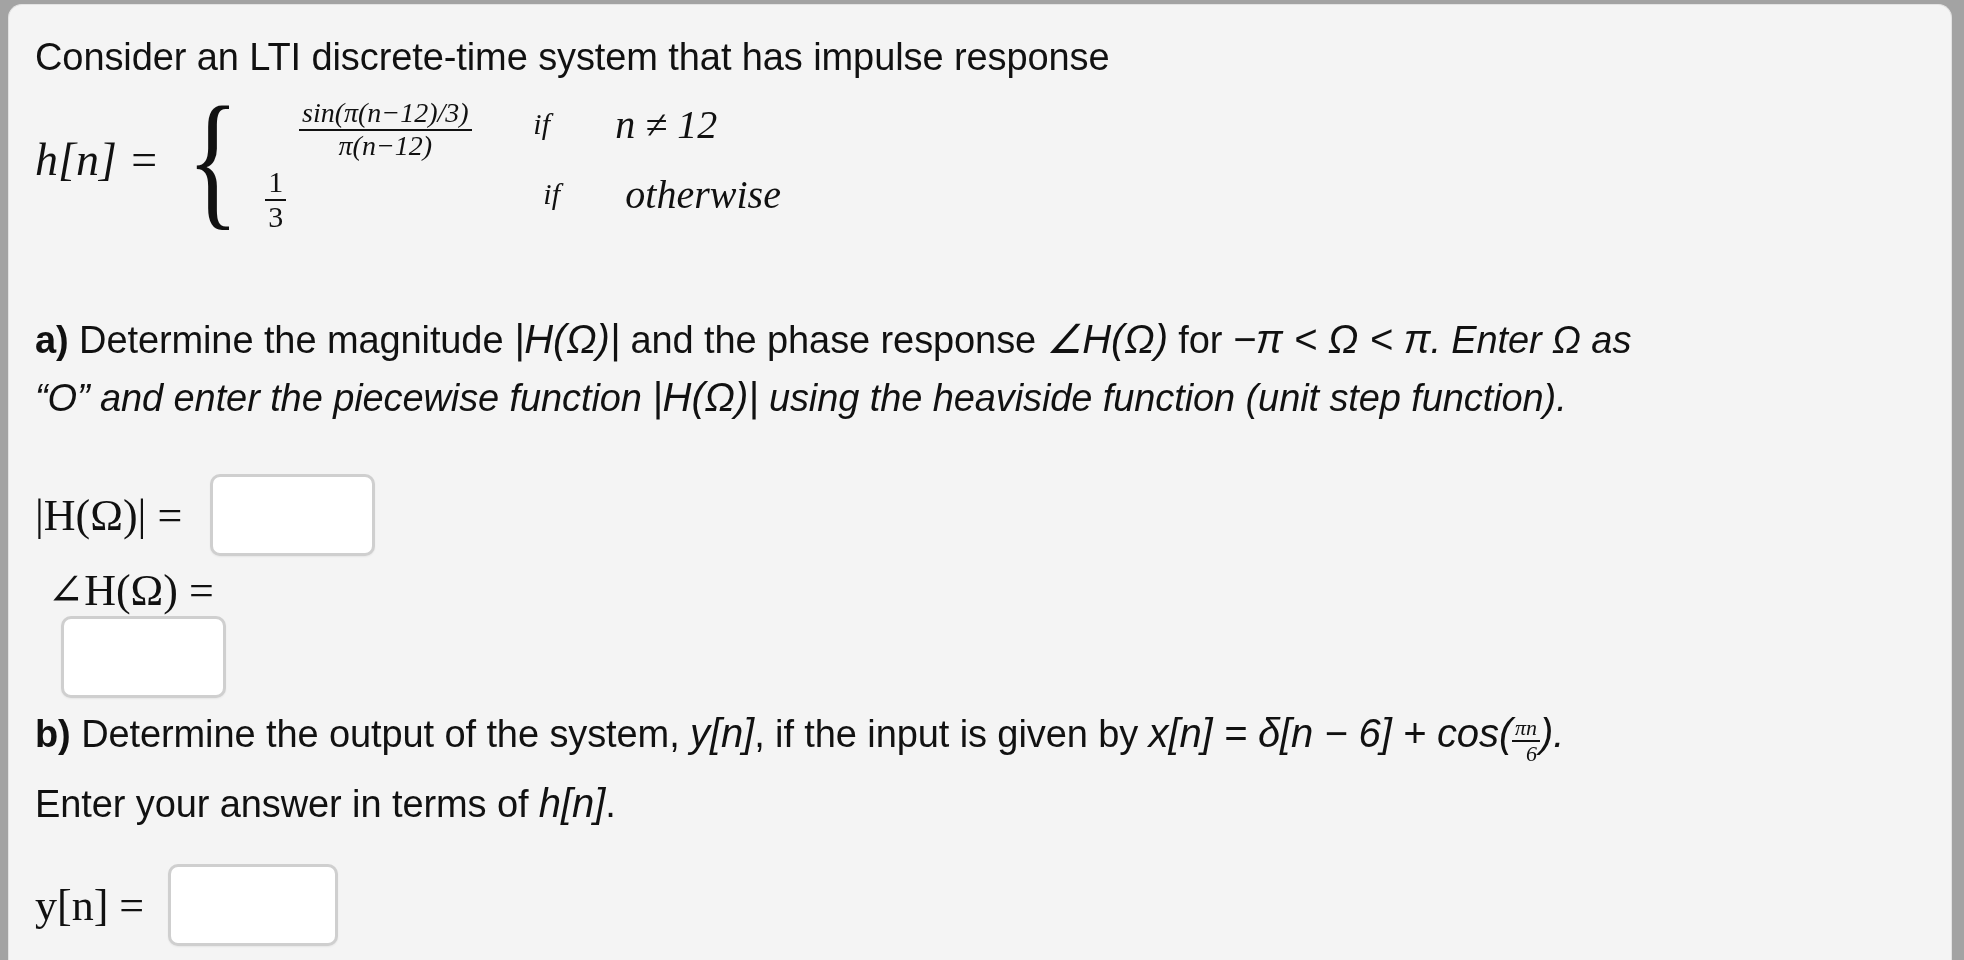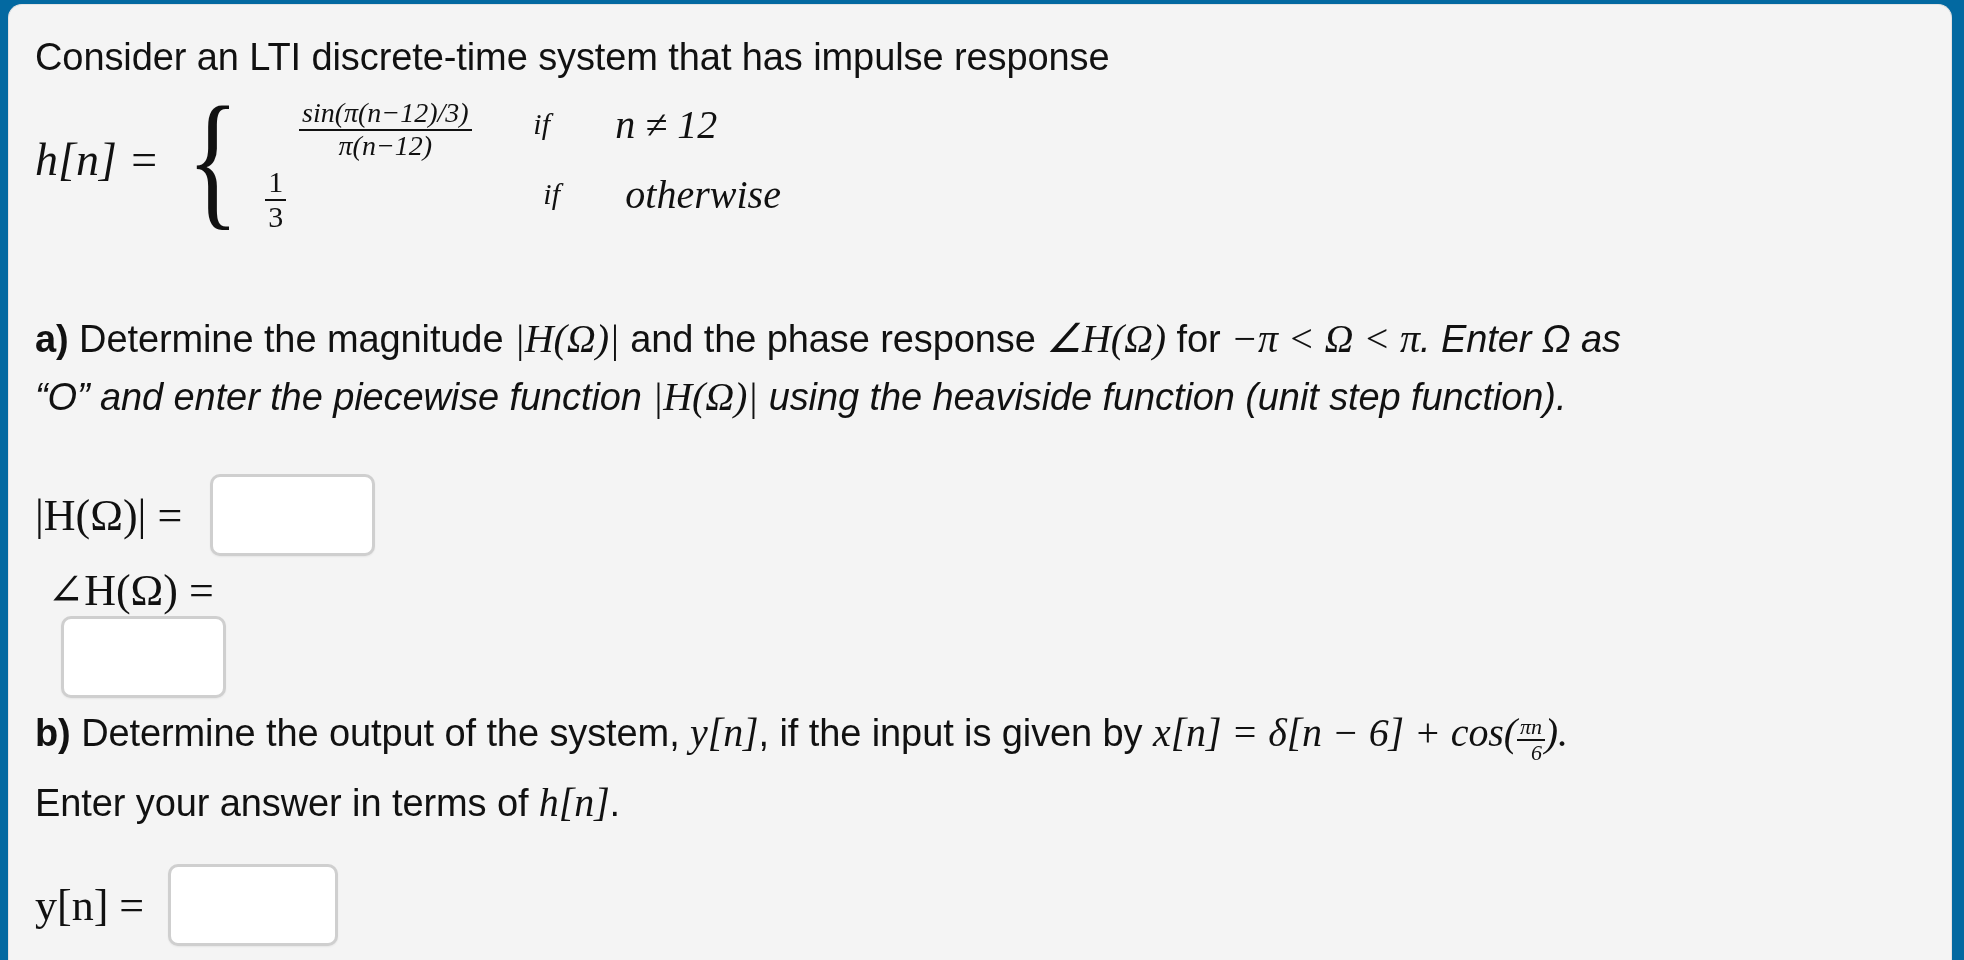--- a/index.html
+++ b/index.html
@@ -11,21 +11,21 @@
     width: 1964px;
     height: 960px;
     overflow: hidden;
     font-family: "Liberation Sans", sans-serif;
   }
 
   #page {
     position: relative;
     width: 1964px;
     height: 960px;
-    background: #0369a1;
+    background: #a3a3a3;
   }
 
   
   #question-card {
     position: absolute;
     left: 8px;
     top: 4px;
     width: 1944px;
     height: 1000px;
     background: #f4f4f4;
@@ -50,21 +50,21 @@
     font-size: 38px;
     line-height: 1.30;
     letter-spacing: -0.1px;
     white-space: nowrap;
   }
   .prose .b { font-weight: bold; }
   .it { font-style: italic; }
 
   
   .math {
-    font-family: Liberation Serif, serif;
+    font-family: Liberation Sans, sans-serif;
     font-style: italic;
     font-size: 40px;
   }
 
   
   #line-intro {
     position: absolute;
     left: 0px;
     top: 14px;
   }

